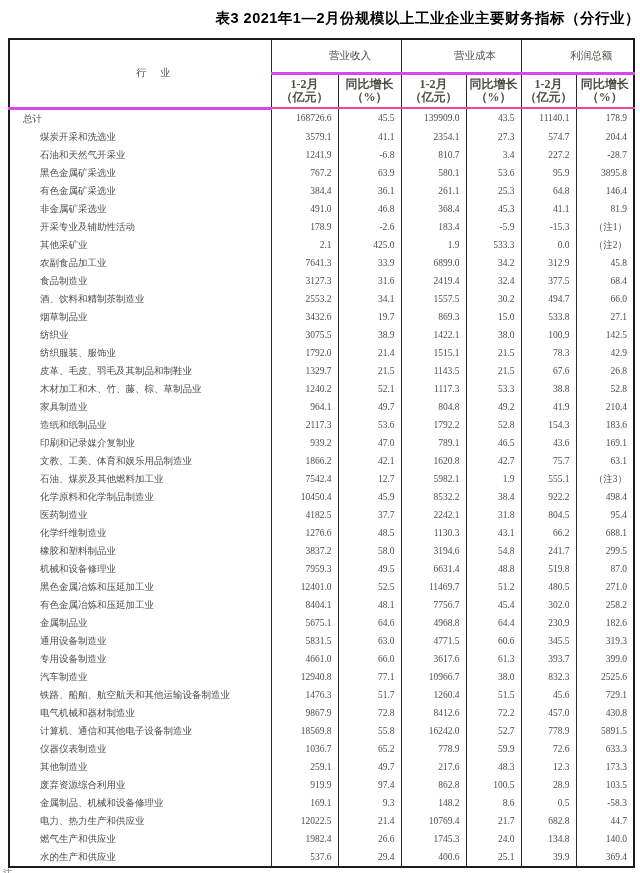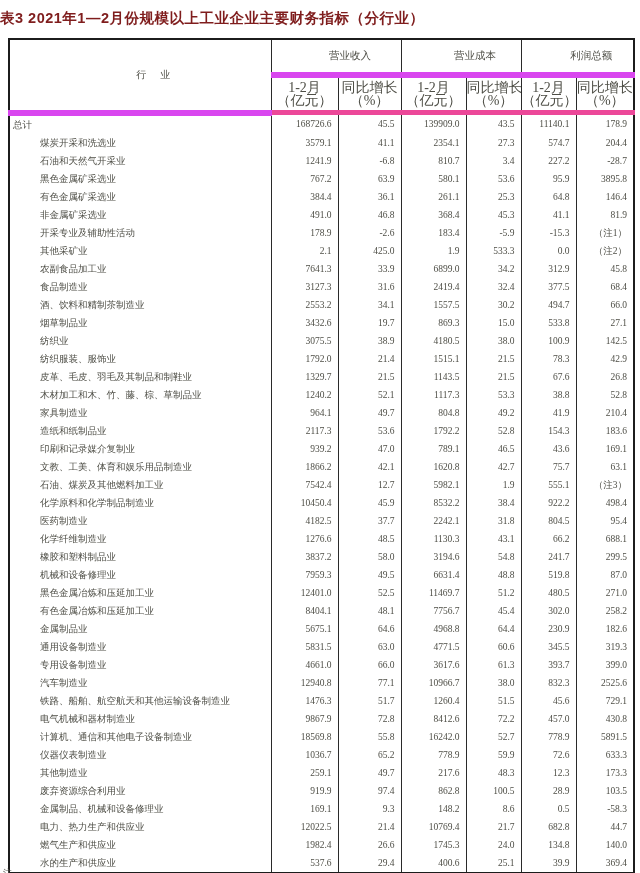--- a/index.html
+++ b/index.html
@@ -9,25 +9,25 @@
     width: 640px;
     height: 873px;
     overflow: hidden;
     position: relative;
     font-family: "Liberation Serif", "DejaVu Serif", serif;
   }
   .page-title {
     margin: 0;
     padding-top: 9px;
     padding-bottom: 10px;
-    text-align: left;
+    text-align: right;
     font-family: "Liberation Sans", "DejaVu Sans", sans-serif;
     font-size: 14.5px;
     font-weight: bold;
-    color: #7f1d1d;
+    color: #000000;
     letter-spacing: 0.5px;
   }
   table.fin-table {
     border-collapse: collapse;
     table-layout: fixed;
     margin-left: 8px;
     width: 625px;
     border: 2px solid #1c1c1c;
   }
   .fin-table th, .fin-table td {
@@ -39,36 +39,36 @@
   }
   
   .fin-table .vline { border-left: 1px solid #2a2a2a; }
   
   .fin-table thead th {
     font-weight: normal;
     font-size: 10.5px;
     text-align: center;
     vertical-align: middle;
   }
-  .fin-table thead tr.group-row th { height: 32px; border-bottom: 6px solid #d946ef; padding-left: 28px; }
-  .fin-table thead tr.sub-row th { height: 32px; border-bottom: 5px solid #ec4899; font-size: 14px; }
+  .fin-table thead tr.group-row th { height: 32px; border-bottom: 3px solid #d946ef; padding-left: 28px; }
+  .fin-table thead tr.sub-row th { height: 32px; border-bottom: 2px solid #ec4899; font-size: 12px; font-weight: bold; }
   .fin-table thead th.industry-h {
     border-bottom: 1px solid #2a2a2a;
     font-size: 10px;
     letter-spacing: 2px;
   }
   .sub-cell div { line-height: 13px; }
   
   .fin-table tbody td {
     height: 18px;
     font-size: 9.5px;
     line-height: 18px;
     vertical-align: middle;
   }
-  .fin-table tbody td.ind { text-align: left; padding-left: 3px; }
+  .fin-table tbody td.ind { text-align: left; padding-left: 13px; }
   .fin-table tbody td.ind.indent { padding-left: 30px; }
   .fin-table tbody td.num { text-align: right; padding-right: 6px; }
   .footnote-partial {
     position: absolute;
     left: 3px;
     top: 867px;
     height: 6px;
     overflow: hidden;
     font-size: 9px;
     color: #55554d;
@@ -229,21 +229,21 @@
         <td class="num vline">19.7</td>
         <td class="num vline">869.3</td>
         <td class="num vline">15.0</td>
         <td class="num vline">533.8</td>
         <td class="num vline">27.1</td>
       </tr>
       <tr>
         <td class="ind indent">纺织业</td>
         <td class="num vline">3075.5</td>
         <td class="num vline">38.9</td>
-        <td class="num vline">4180.5</td>
+        <td class="num vline">1422.1</td>
         <td class="num vline">38.0</td>
         <td class="num vline">100.9</td>
         <td class="num vline">142.5</td>
       </tr>
       <tr>
         <td class="ind indent">纺织服装、服饰业</td>
         <td class="num vline">1792.0</td>
         <td class="num vline">21.4</td>
         <td class="num vline">1515.1</td>
         <td class="num vline">21.5</td>

